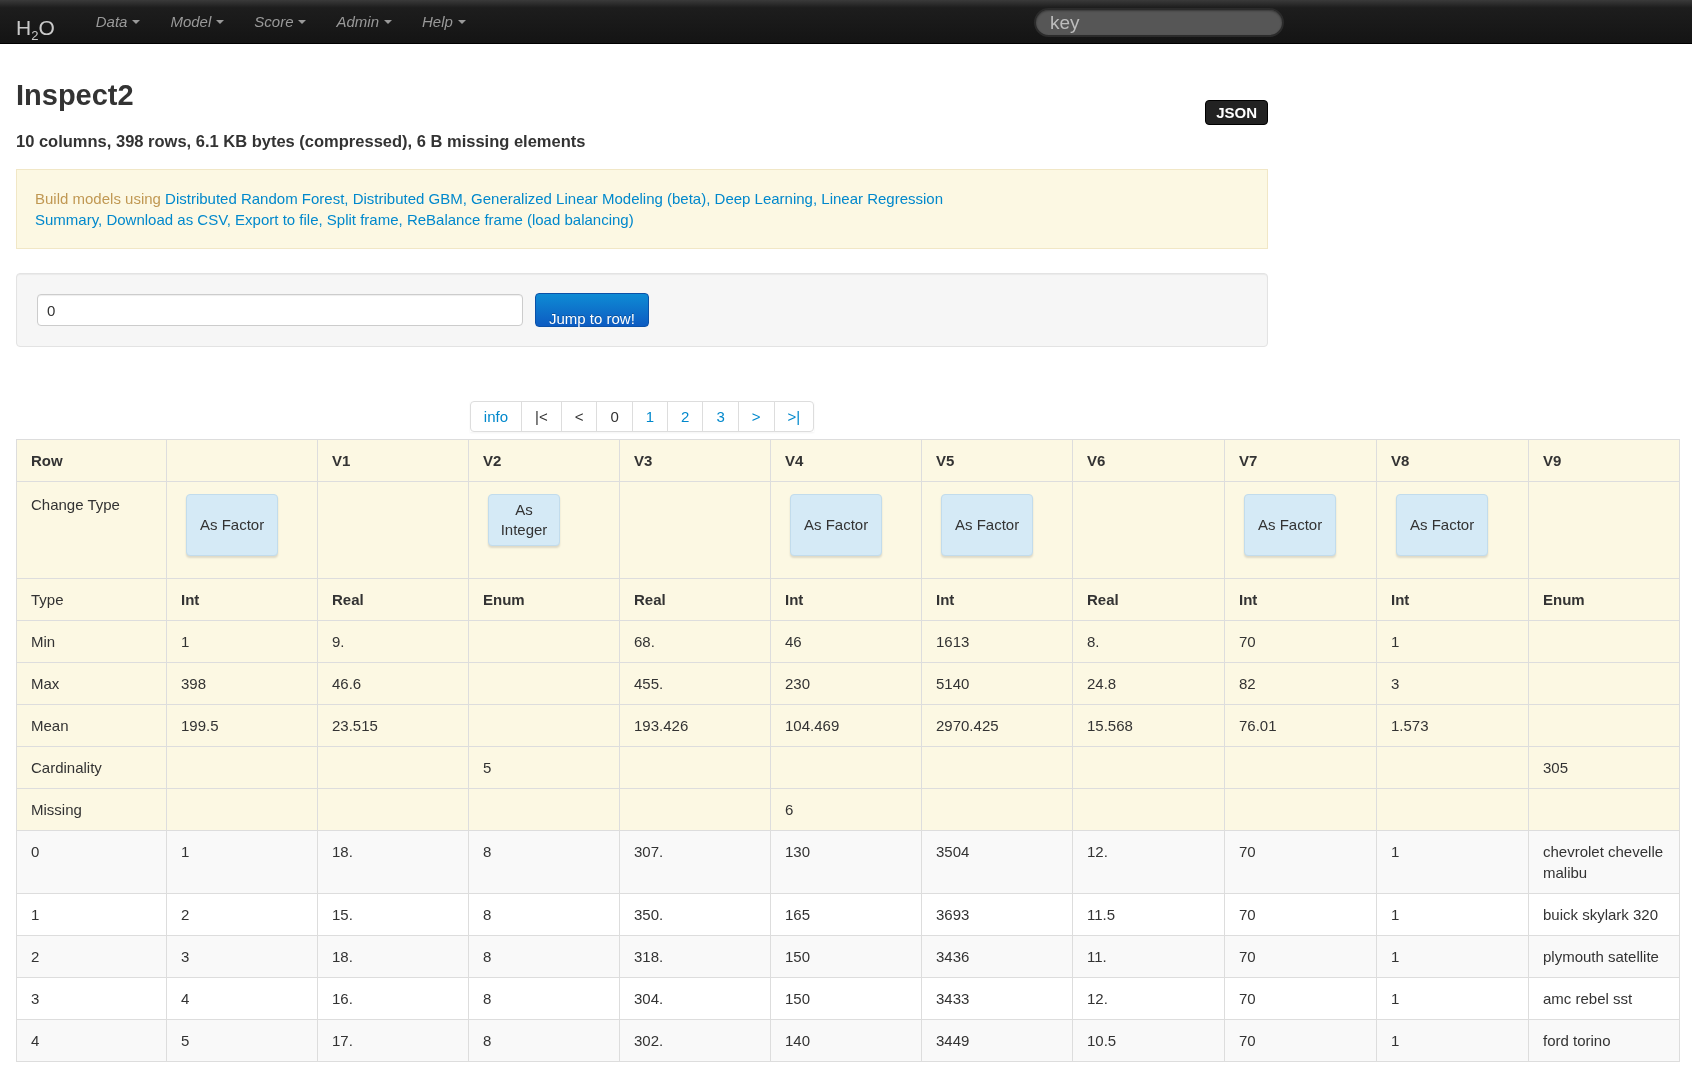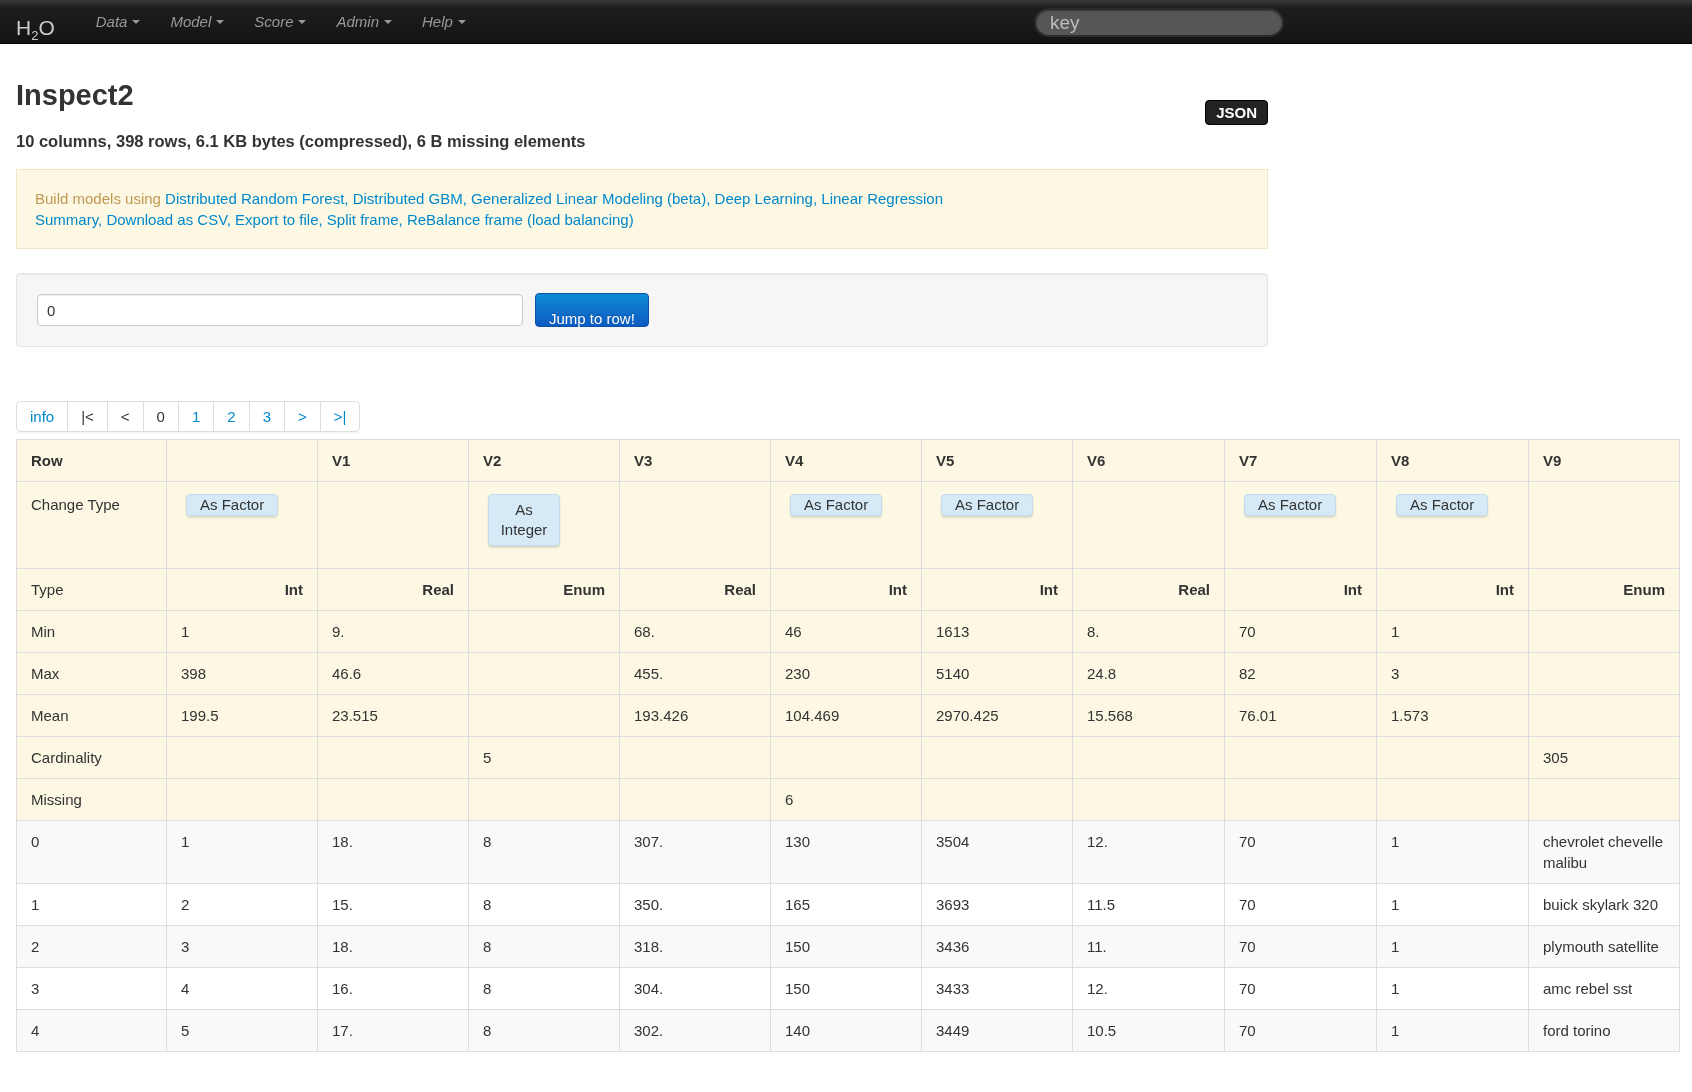--- a/index.html
+++ b/index.html
@@ -77,21 +77,21 @@
   }
   .jump-btn {
     margin-left:12px; height:32px; padding:16px 13px;
     background:linear-gradient(#0e8bd4, #0d5bc2);
     border:1px solid #0a51a8; border-radius:4px;
     color:#fff; font-size:15px; font-family:"Liberation Sans", sans-serif;
     text-shadow:0 -1px 0 rgba(0,0,0,.25); cursor:pointer;
   }
 
   
-  .pag-wrap { margin-top:54px; }
+  .pag-wrap { margin-top:54px; text-align:center; }
   .pagination { display:inline-flex; list-style:none; margin:0; padding:0;
     box-shadow:0 1px 2px rgba(0,0,0,.05); }
   .pagination li a {
     display:block; padding:6px 13px; background:#fff;
     border:1px solid #ddd; margin-left:-1px;
     text-decoration:none; font-size:15px; cursor:pointer;
   }
   .pagination li:first-child a { border-radius:4px 0 0 4px; margin-left:0; }
   .pagination li:last-child a { border-radius:0 4px 4px 0; }
   .pagination li a.link { color:#0088cc; }
@@ -103,26 +103,26 @@
     margin-top:7px; width:1663px; table-layout:fixed;
     border-collapse:collapse; font-size:15px; color:#333;
   }
   .frame-table td, .frame-table th {
     border:1px solid #ddd; padding:10px 14px; text-align:left;
     vertical-align:top; line-height:21px; font-weight:normal;
     overflow:hidden; word-wrap:break-word;
   }
   .frame-table tr.cream td, .frame-table tr.cream th { background:#fcf8e3; }
   .frame-table tr.header th { font-weight:bold; }
-  .frame-table tr.boldvals td.val { font-weight:bold;text-align:right; }
+  .frame-table tr.boldvals td.val { font-weight:bold; }
   .frame-table tr.stripe-odd td { background:#f9f9f9; }
   .frame-table tr.stripe-even td { background:#fff; }
   .frame-table tr.buttons td { padding-top:12px; padding-bottom:22px; }
   .ct-btn {
-    display:inline-block; margin-left:5px; padding:0 13px;
+    display:inline-block; margin-left:5px; padding:20px 13px;
     background:#d5eaf6; border:1px solid #c2dcec; border-radius:4px;
     color:#333; font-size:15px; font-family:"Liberation Sans", sans-serif;
     box-shadow:0 2px 2px rgba(0,0,0,.12); cursor:pointer; text-align:center;
     line-height:20px;
   }
   .ct-btn.wrap { width:72px; padding:5px 6px; }
 </style>
 </head>
 <body>
 

